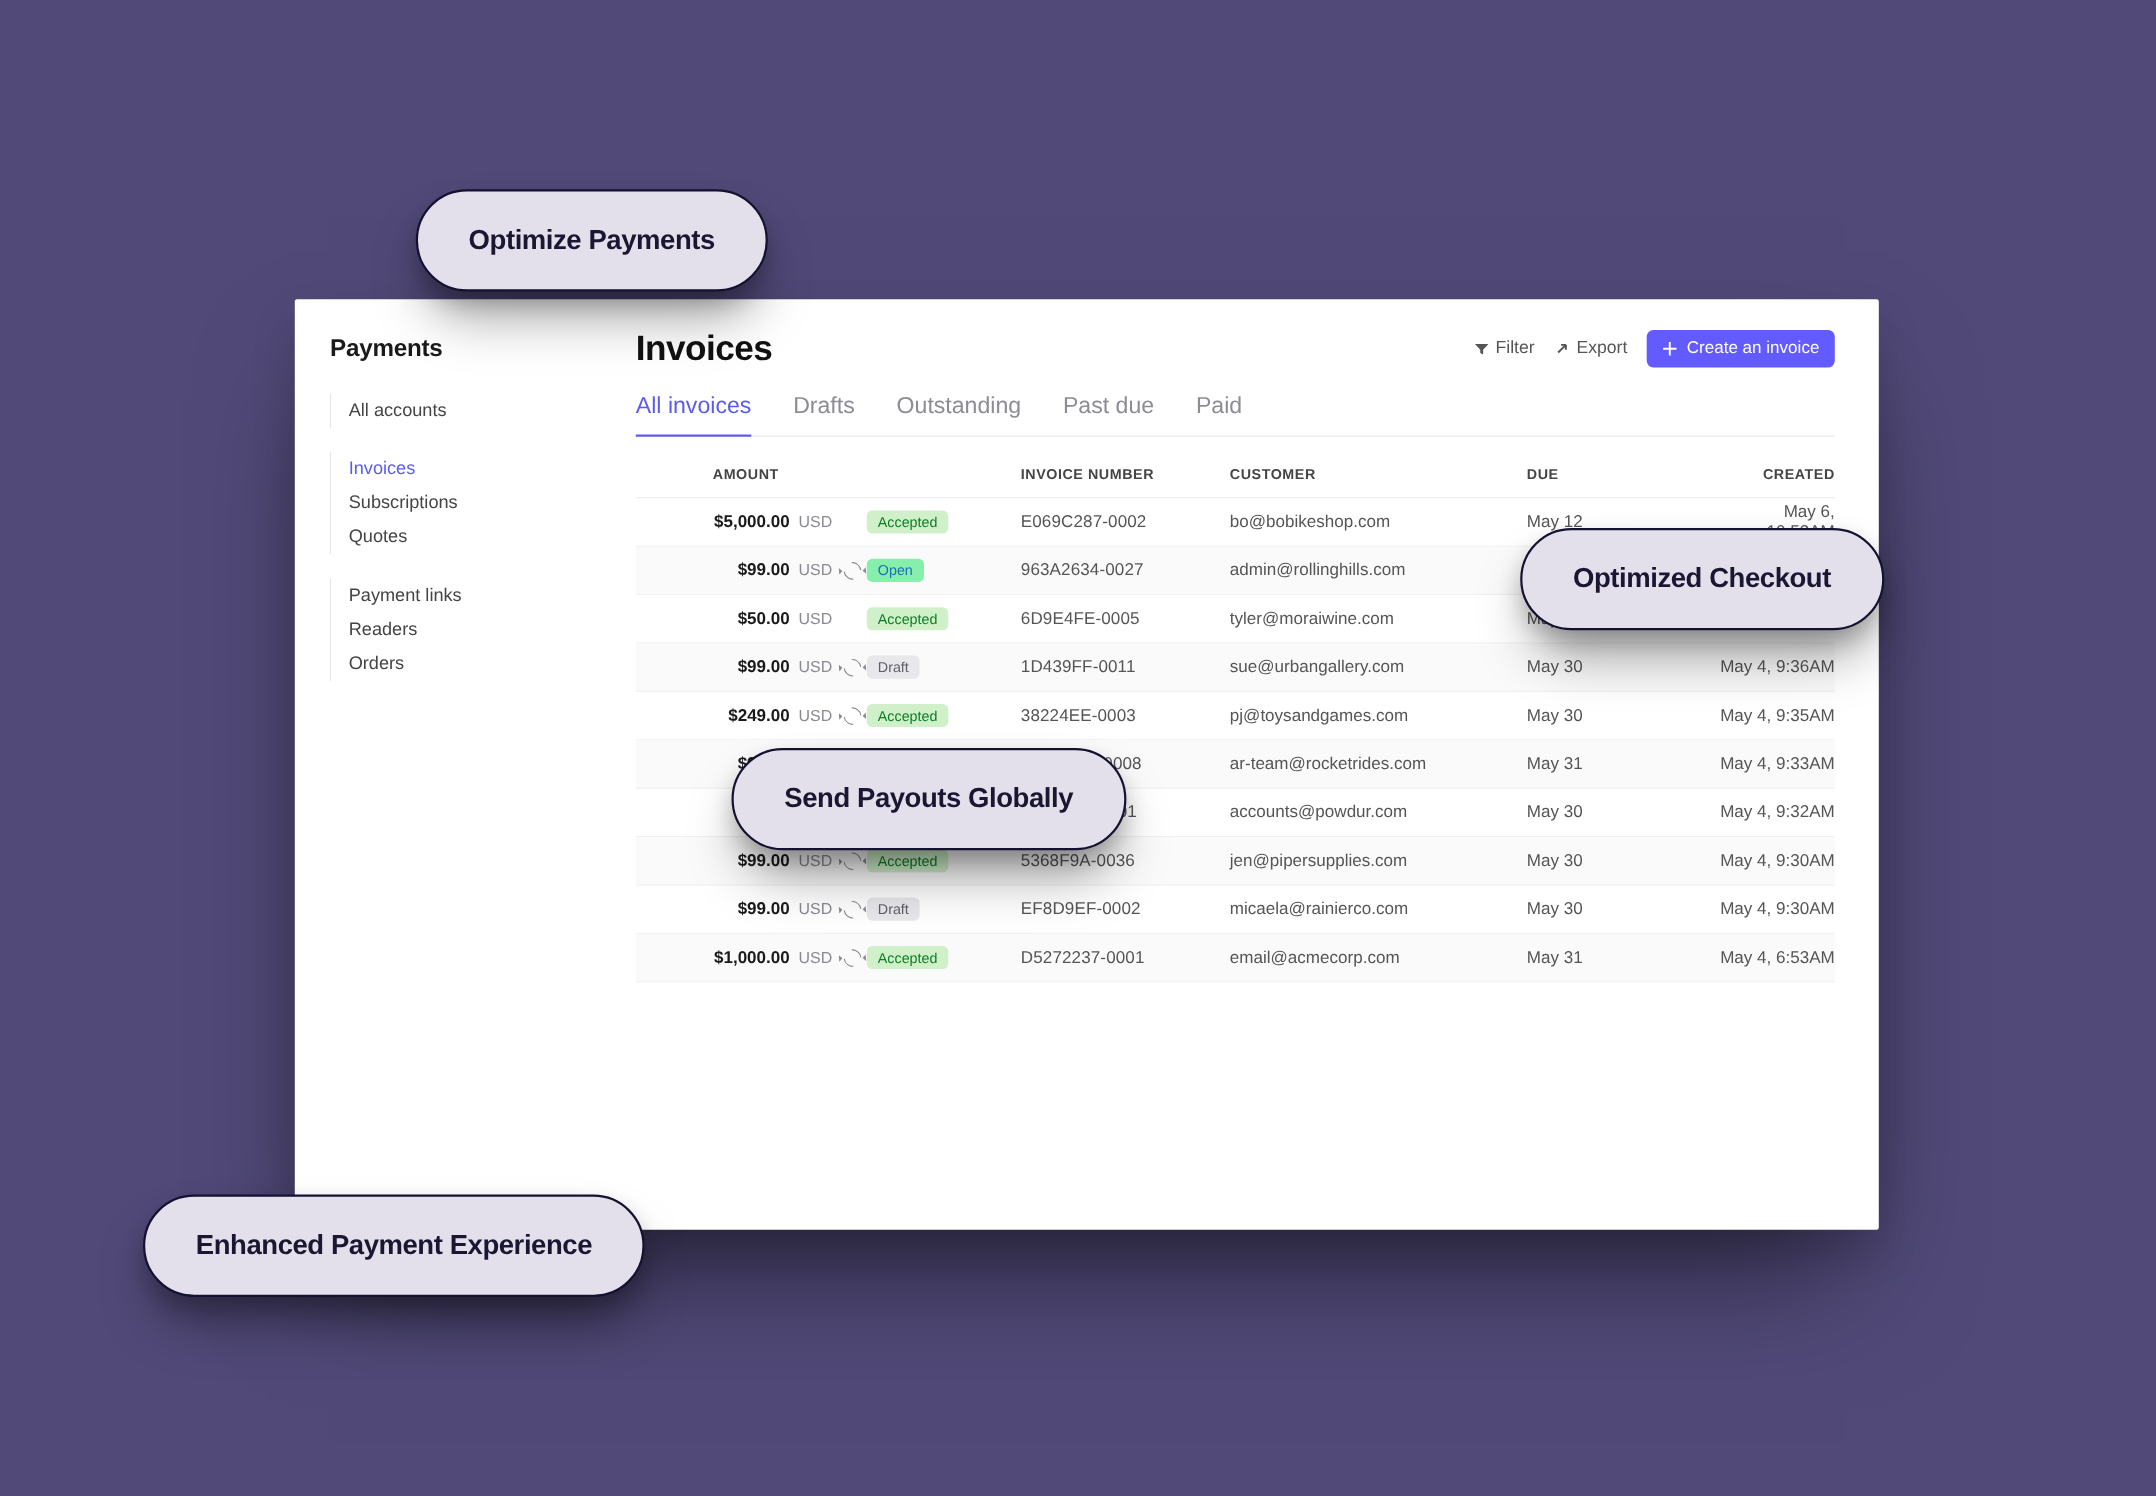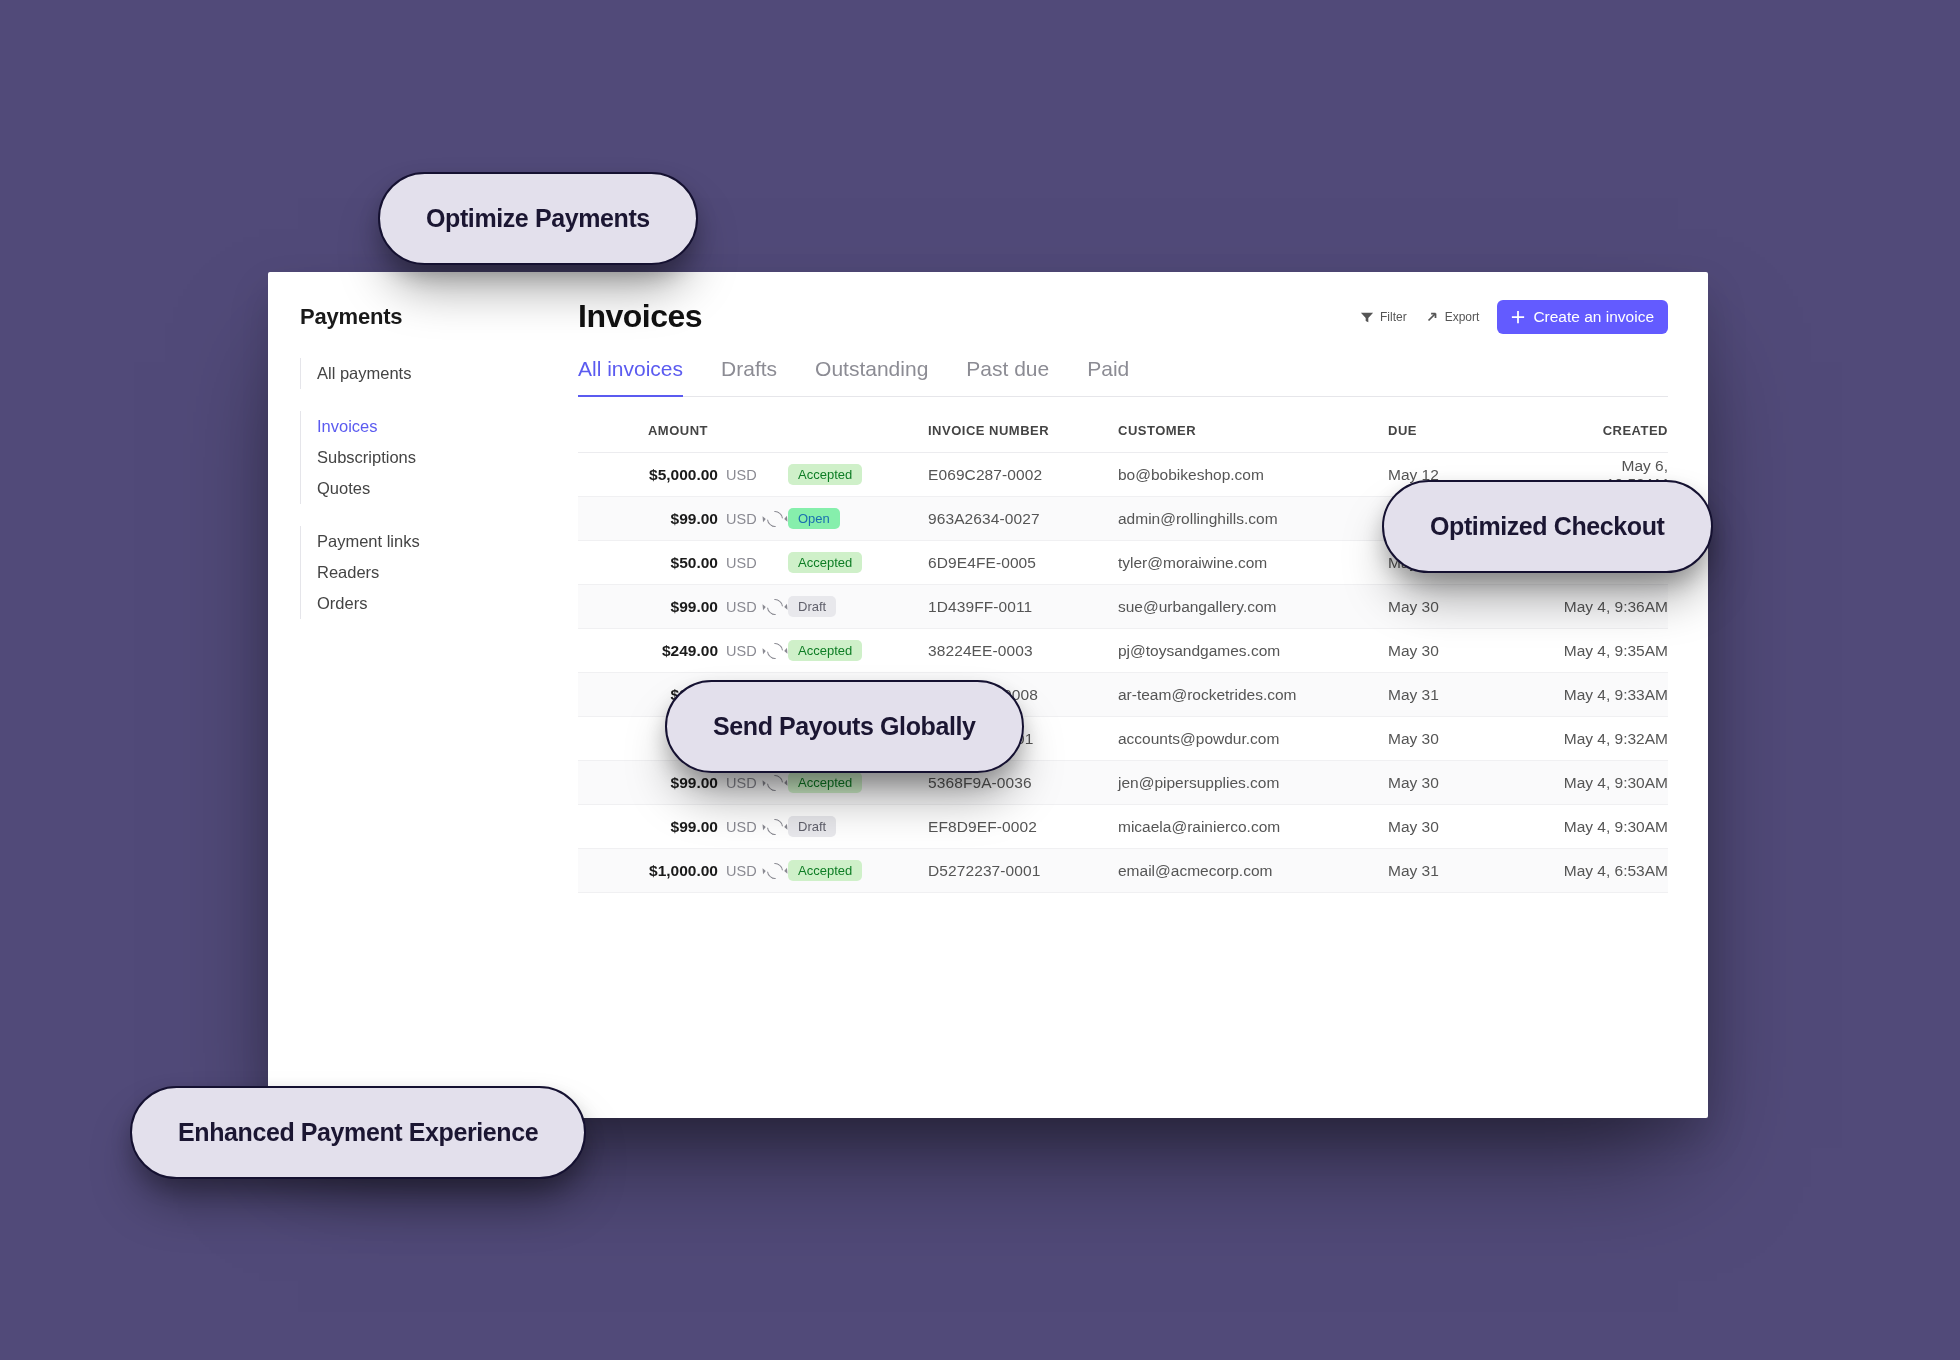--- a/index.html
+++ b/index.html
@@ -75,21 +75,21 @@
   }
   .head-actions {
     display: flex;
     align-items: center;
     gap: 18px;
   }
   .head-btn {
     display: inline-flex;
     align-items: center;
     gap: 6px;
-    font-size: 12px;
+    font-size: 16px;
     color: #555;
     cursor: pointer;
   }
   .head-btn svg { width: 14px; height: 14px; fill: #555; }
   .primary-btn {
     background: #635bff;
     color: #fff;
     border-radius: 6px;
     padding: 8px 14px;
     display: inline-flex;
@@ -226,21 +226,21 @@
 </style>
 </head>
 <body>
 
 <div class="card">
 
   <aside class="sidebar">
     <div class="sidebar-title">Payments</div>
 
     <div class="side-group" id="side-group-1">
-        <div class="side-item">All payments</div>
+        <div class="side-item">All accounts</div>
       </div>
     <div class="side-group" id="side-group-2">
         <div class="side-item active">Invoices</div>
         <div class="side-item">Subscriptions</div>
         <div class="side-item">Quotes</div>
       </div>
     <div class="side-group" id="side-group-3">
         <div class="side-item">Payment links</div>
         <div class="side-item">Readers</div>
         <div class="side-item">Orders</div>

